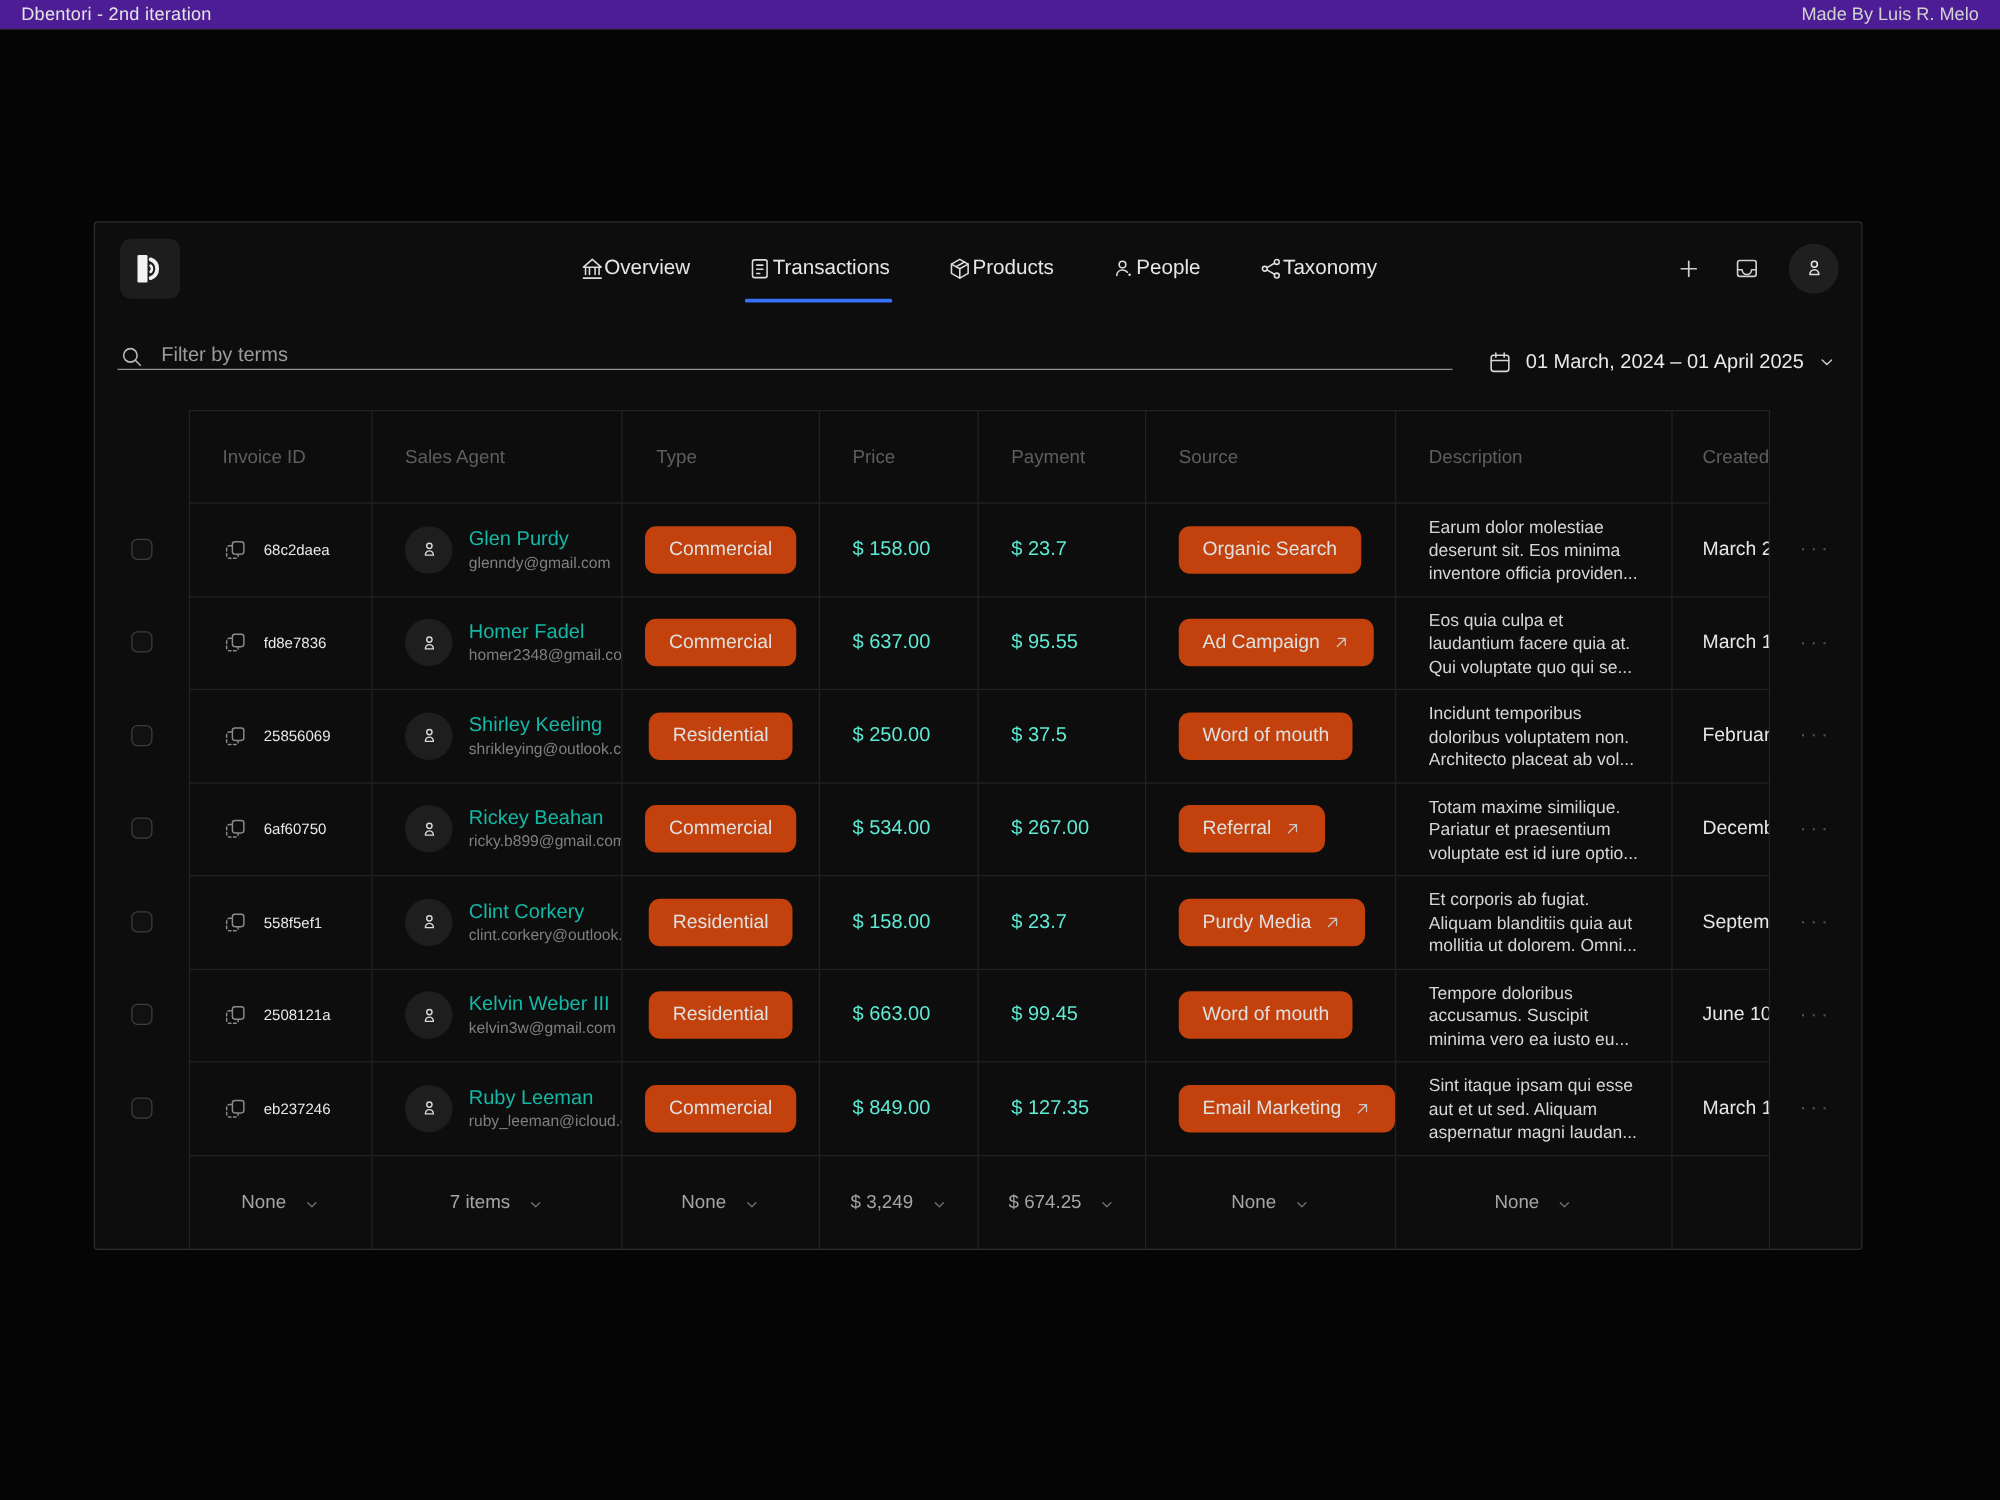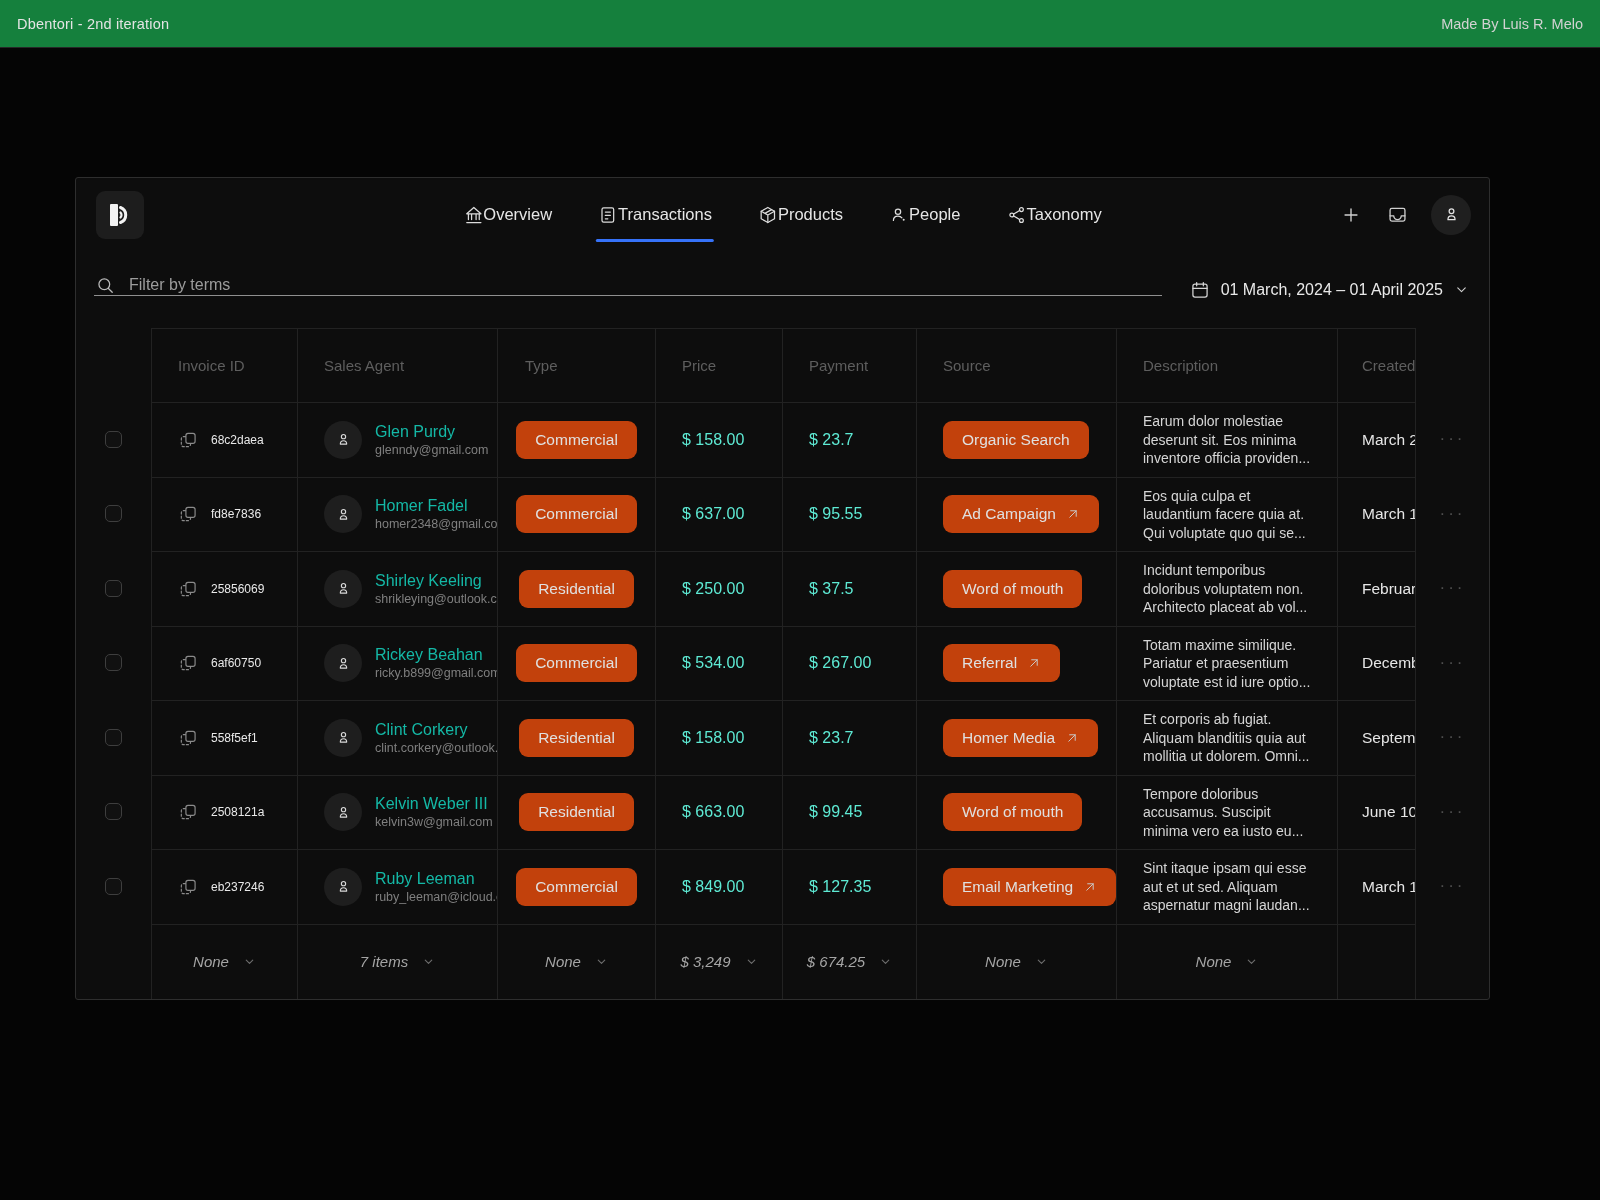--- a/index.html
+++ b/index.html
@@ -1,21 +1,21 @@
 <!DOCTYPE html>
 <html style="--accent_blue: #3672f8;"><head>
 <meta charset="utf-8">
 <style>
   * { margin:0; padding:0; box-sizing:border-box; }
   html,body { width:1600px; height:1200px; background:#050505; overflow:hidden;
     font-family:"Liberation Sans", sans-serif; -webkit-font-smoothing:antialiased; }
 
   
-  .topbar { height:48px; display:flex; justify-content:space-between; align-items:center;
-    padding:0 17px; border-bottom:1px solid #272727; background:#15803d; }
+  .topbar { height:24px; display:flex; justify-content:space-between; align-items:center;
+    padding:0 17px; border-bottom:1px solid #272727; background:#4c1d95; }
   .topbar .wtitle { font-size:14.5px; color:#e4e4e4; letter-spacing:.2px; }
   .topbar .wcredit { font-size:14.5px; color:#d2d2d2; }
 
   
   .card { position:absolute; left:75px; top:177px; width:1415px; height:823px;
     background:#0d0d0d; border:1px solid #2e2e2e; border-radius:3px;
     display:flex; flex-direction:column; }
 
   
   .app-header { height:73px; flex:0 0 73px; position:relative; display:flex;
@@ -78,22 +78,22 @@
     font-size:15.5px; white-space:nowrap; display:flex; align-items:center; gap:10px; }
   .badge .ext-ic { color:#c9c9c9; display:flex; }
   .c-price, .c-payment { color:#5eead4; font-size:16px; white-space:nowrap; }
   .c-desc { padding-right:18px; }
   .desc-text { color:#d6d6d6; font-size:14px; line-height:18.5px;
     display:-webkit-box; -webkit-line-clamp:3; -webkit-box-orient:vertical; overflow:hidden; }
   .c-created { color:#e6e6e6; font-size:15.5px; }
   .row-menu { color:#4e4e4e; font-size:17px; letter-spacing:3px; cursor:pointer; user-select:none; }
 
   .c-foot { justify-content:center; padding:0 8px; }
-  .foot-btn { background:none; border:none; display:flex; align-items:center; gap:14px;
-    color:#a5a5a5; font-size:15px; font-family:inherit; cursor:pointer;font-style:italic; }
+  .foot-btn { background:none; border:none; display:flex; align-items:flex-end; gap:14px;
+    color:#a5a5a5; font-size:15px; font-family:inherit; cursor:pointer; }
   .foot-btn .chev { color:#6e6e6e; display:flex; }
 
   svg { display:block; }
 </style>
 </head>
 <body>
 
 <div class="topbar">
   <span class="wtitle">Dbentori - 2nd iteration</span>
   <span class="wcredit">Made By Luis R. Melo</span>
@@ -442,21 +442,21 @@
               <span class="agent-email">clint.corkery@outlook.com</span>
             </span>
           </div>
           <div class="cell mid c-type">
             <span class="badge">Residential</span>
           </div>
           <div class="cell mid c-price">$ 158.00</div>
           <div class="cell mid c-payment">$ 23.7</div>
           <div class="cell mid">
             <span class="badge">
-              <span>Homer Media</span>
+              <span>Purdy Media</span>
               <span class="ext-ic">
                 <svg width="14" height="14" viewBox="0 0 24 24" fill="none" stroke="currentColor" stroke-width="1.7" stroke-linecap="round" stroke-linejoin="round">
                   <path d="M6.5 17.5 17.5 6.5M8 6.5h9.5V16"></path>
                 </svg>
               </span>
             </span>
           </div>
           <div class="cell mid c-desc">
             <span class="desc-text">Et corporis ab fugiat. Aliquam blanditiis quia aut mollitia ut dolorem. Omni...</span>
           </div>

